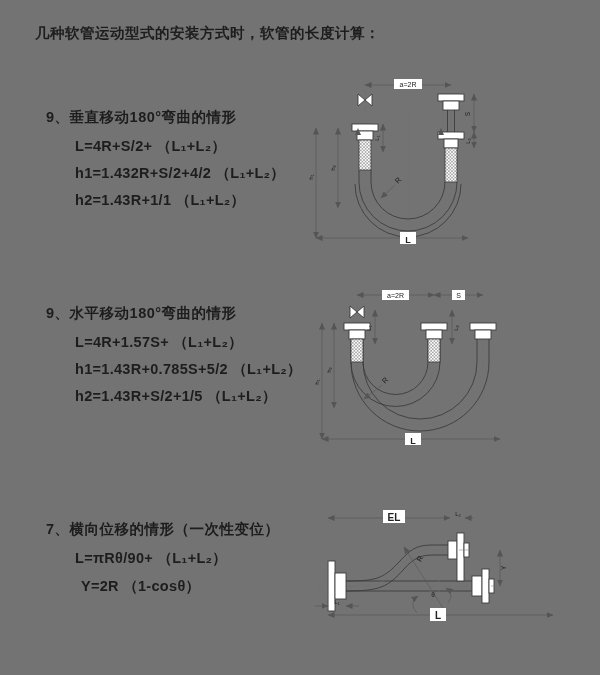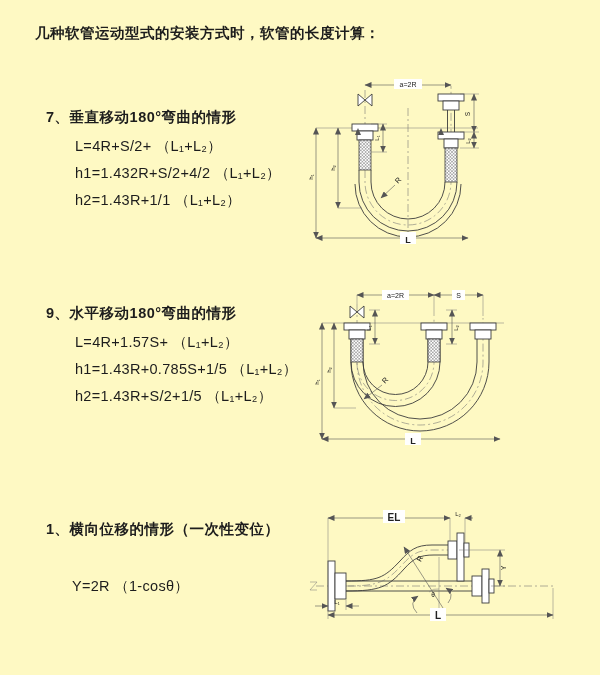--- a/index.html
+++ b/index.html
@@ -1,47 +1,48 @@
 <!DOCTYPE html>
 <html><head>
 <meta charset="utf-8">
 <style>
   html,body{margin:0;padding:0;background:#e8e8e8;}
-  .page{position:relative;width:600px;height:675px;background:#fef9c3;
+  .page{position:relative;width:600px;height:675px;background:#737373;
         font-family:"Liberation Sans","DejaVu Sans",sans-serif;color:#1d1d1d;overflow:hidden;}
   .doc-title{position:absolute;left:35px;top:24px;font-size:14.5px;font-weight:bold;letter-spacing:.5px;}
   .sec-heading{position:absolute;font-size:14.5px;font-weight:bold;letter-spacing:.5px;}
-  .formula{position:absolute;font-size:14.5px;font-weight:400;letter-spacing:.3px;}
+  .formula{position:absolute;font-size:14.5px;font-weight:700;letter-spacing:.3px;}
   svg{position:absolute;}
   svg text{font-family:"Liberation Sans","DejaVu Sans",sans-serif;fill:#222;}
   .ol{stroke:#3c3c3c;stroke-width:.9;fill:none;}
   .fl{stroke:#3c3c3c;stroke-width:.9;fill:#fff;}
   .dm{stroke:#555;stroke-width:.6;fill:none;}
   .th{stroke:#777;stroke-width:.5;fill:none;}
   .cl{stroke:#707070;stroke-width:.55;fill:none;stroke-dasharray:8 3 2 3;}
 </style>
 </head>
 <body>
 
 <div class="page">
 
   <div class="doc-title">几种软管运动型式的安装方式时，软管的长度计算：</div>
 
-  <div class="sec-heading" style="left:46px;top:108px">7、垂直移动180°弯曲的情形</div>
+  <div class="sec-heading" style="left:46px;top:108px">9、垂直移动180°弯曲的情形</div>
   <div class="formula" style="left:75px;top:137px">L=4R+S/2+ （L₁+L₂）</div>
   <div class="formula" style="left:75px;top:164px">h1=1.432R+S/2+4/2 （L₁+L₂）</div>
   <div class="formula" style="left:75px;top:191px">h2=1.43R+1/1 （L₁+L₂）</div>
 
   <div class="sec-heading" style="left:46px;top:304px">9、水平移动180°弯曲的情形</div>
   <div class="formula" style="left:75px;top:333px">L=4R+1.57S+ （L₁+L₂）</div>
-  <div class="formula" style="left:75px;top:360px">h1=1.43R+0.785S+1/5 （L₁+L₂）</div>
+  <div class="formula" style="left:75px;top:360px">h1=1.43R+0.785S+5/2 （L₁+L₂）</div>
   <div class="formula" style="left:75px;top:387px">h2=1.43R+S/2+1/5 （L₁+L₂）</div>
 
-  <div class="sec-heading" style="left:46px;top:520px">1、横向位移的情形（一次性变位）</div>
-  <div class="formula" style="left:72px;top:577px">Y=2R （1-cosθ）</div>
+  <div class="sec-heading" style="left:46px;top:520px">7、横向位移的情形（一次性变位）</div>
+  <div class="formula" style="left:75px;top:549px">L=πRθ/90+ （L₁+L₂）</div>
+  <div class="formula" style="left:81px;top:577px">Y=2R （1-cosθ）</div>
 
   <svg style="left:308px;top:72px" width="285" height="185" viewBox="0 0 285 185">
     <defs>
       <marker id="ka1" markerWidth="8" markerHeight="6" refX="6.5" refY="3" orient="auto-start-reverse" markerUnits="userSpaceOnUse">
         <path d="M0,0 L7,3 L0,6 z" fill="#555"></path>
       </marker>
       <pattern id="hp1" width="3.2" height="3.2" patternUnits="userSpaceOnUse">
         <rect width="3.2" height="3.2" fill="#fff"></rect>
         <path d="M0,0 L3.2,3.2 M3.2,0 L0,3.2" stroke="#8a8a8a" stroke-width=".6"></path>
       </pattern>

